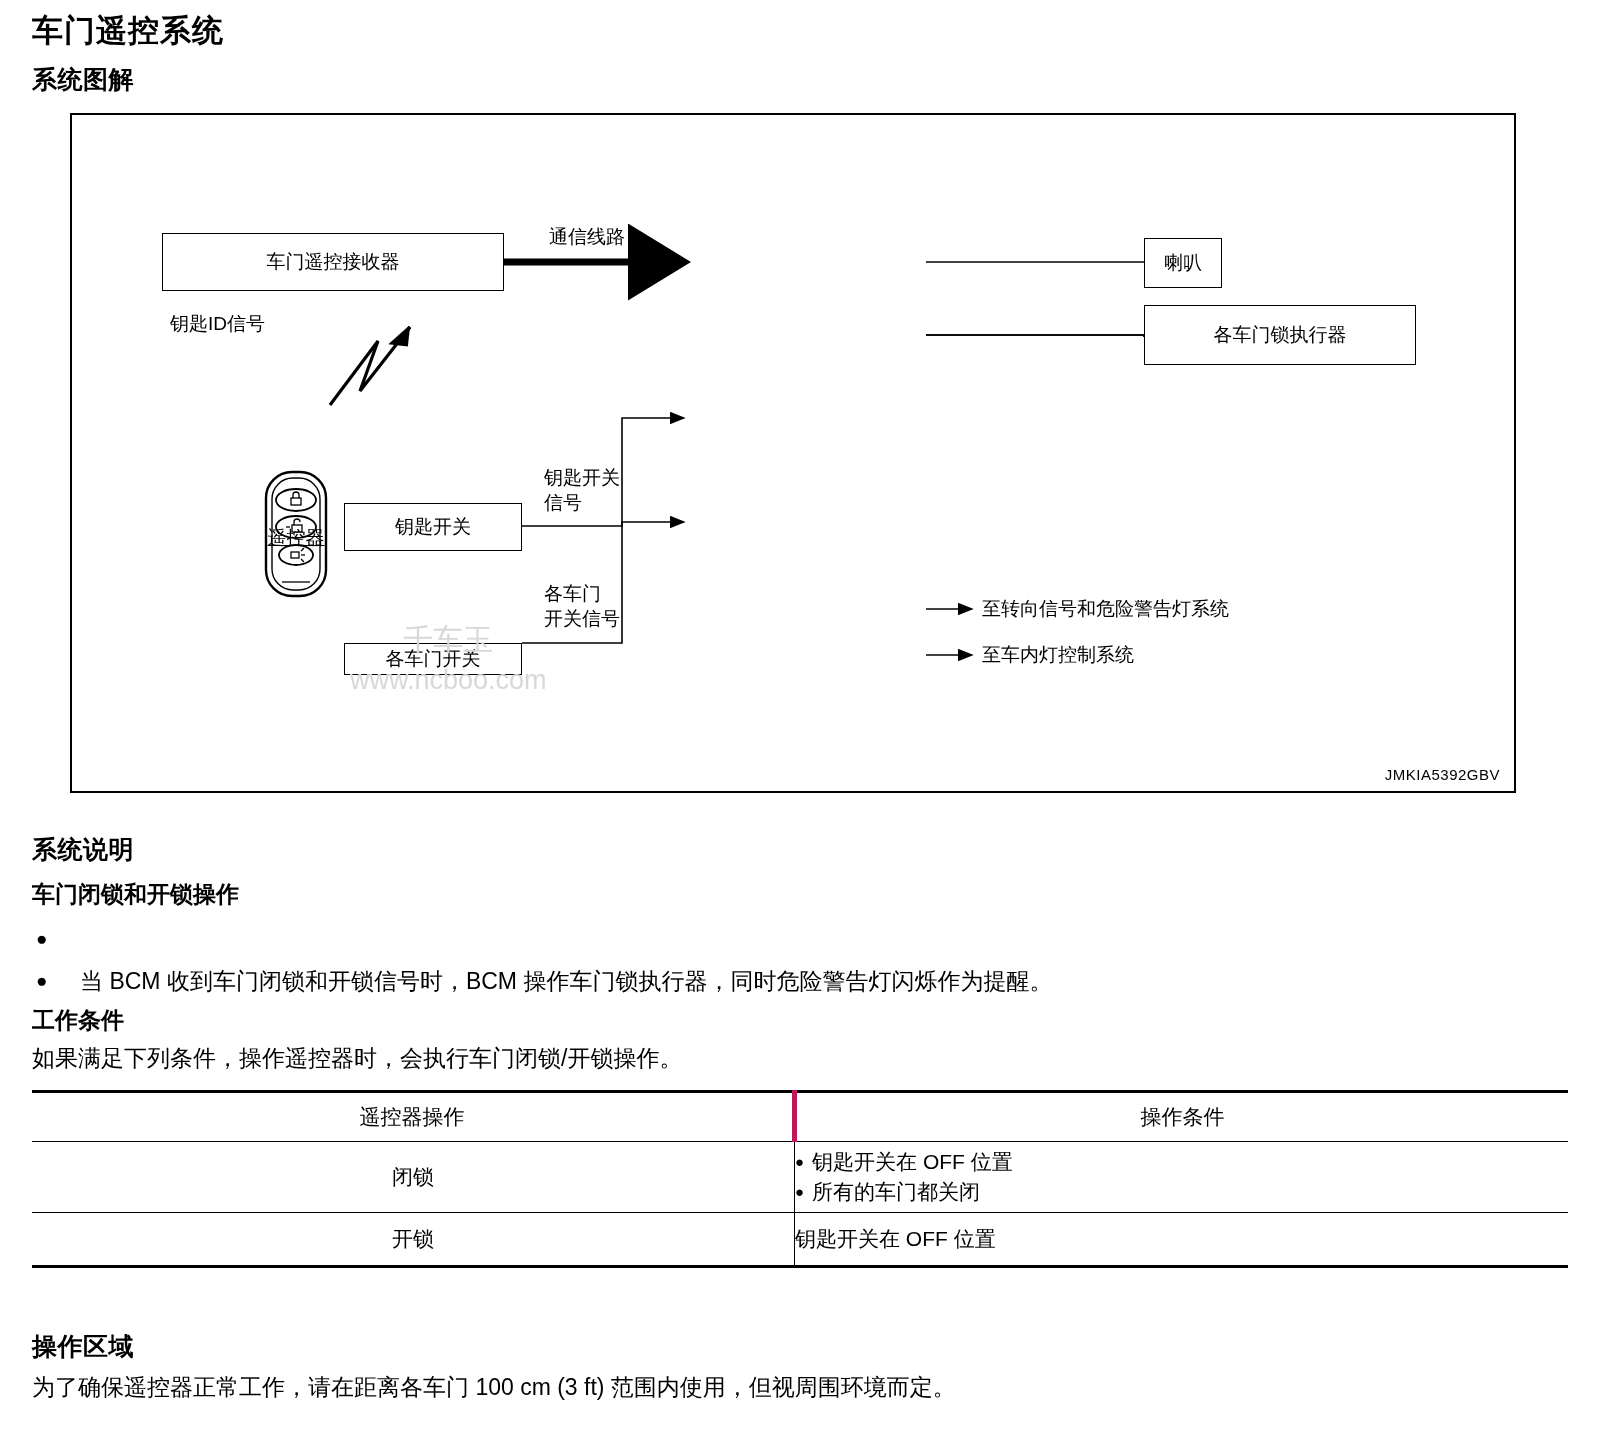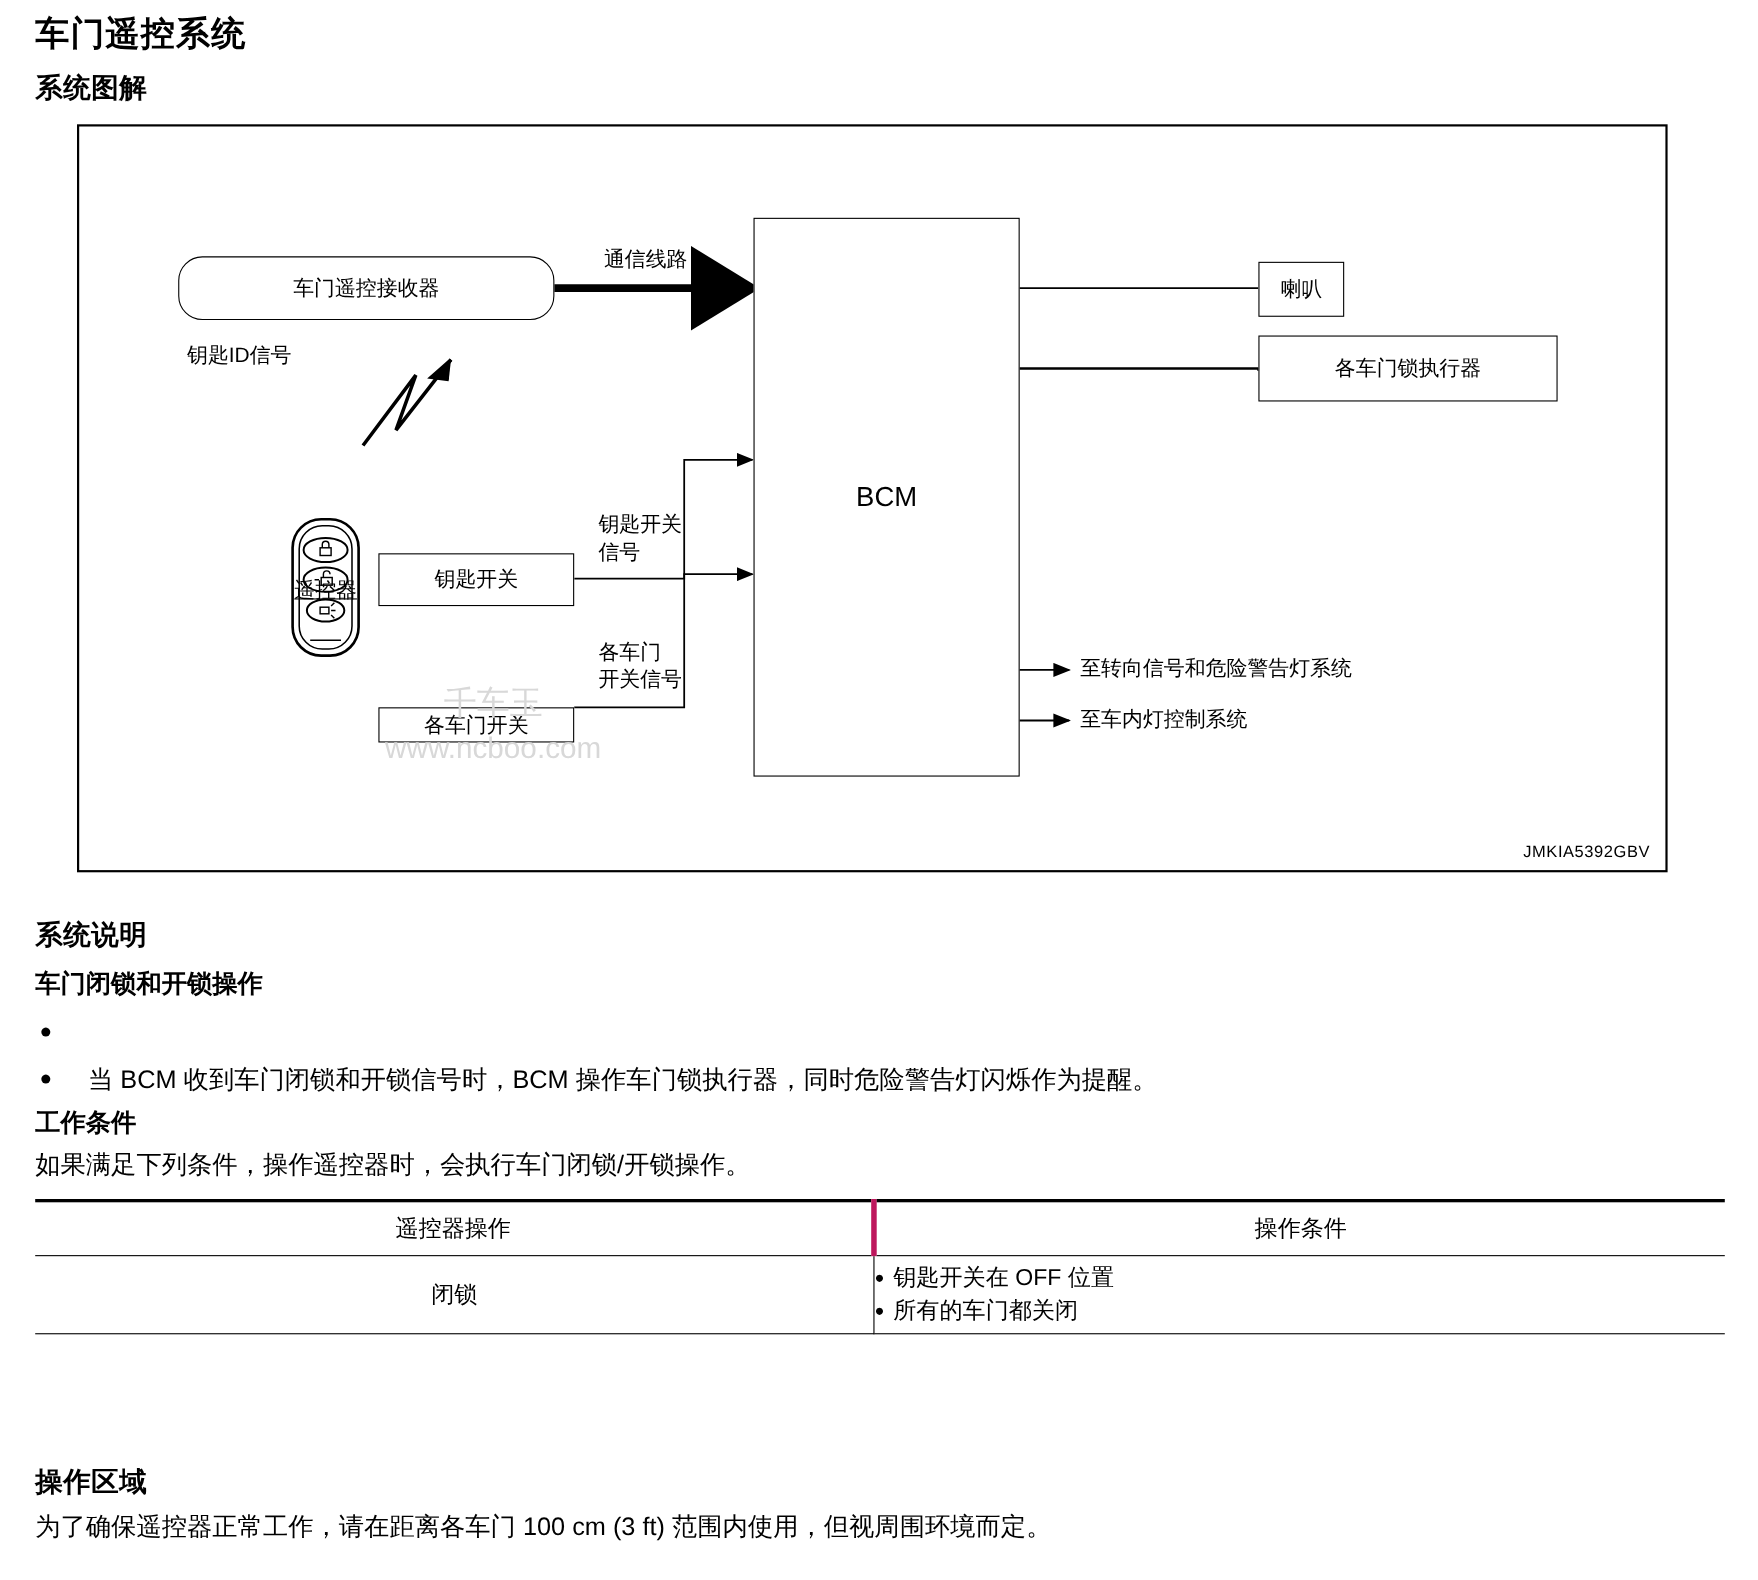--- a/index.html
+++ b/index.html
@@ -221,29 +221,26 @@
       <polyline points="450,528 550,528 550,407 612,407" fill="none" stroke="#000" stroke-width="1.6" marker-end="url(#ah)"></polyline>
 
       <line x1="854" y1="494" x2="900" y2="494" stroke="#000" stroke-width="1.6" marker-end="url(#ah)"></line>
 
       <line x1="854" y1="540" x2="900" y2="540" stroke="#000" stroke-width="1.6" marker-end="url(#ah)"></line>
 
       <polyline points="258,290 306,226 288,276 338,212" fill="none" stroke="#000" stroke-width="3.2"></polyline>
       <polyline points="338,212 320,228 336,230" fill="#000" stroke="#000" stroke-width="3.2"></polyline>
     </svg>
 
-    <div class="node" style="left:90px; top:118px; width:342px; height:58px;border-radius:22px;">
+    <div class="node" style="left:90px; top:118px; width:342px; height:58px;">
       <span>车门遥控接收器</span>
     </div>
 
     <div class="label" style="left:477px; top:109px;">通信线路</div>
 
-    <div class="bcm" style="left:613px; top:83px; width:242px; height:508px;">
-      <span>BCM</span>
-    </div>
 
     <div class="node" style="left:1072px; top:123px; width:78px; height:50px;">
       <span>喇叭</span>
     </div>
 
     <div class="node" style="left:1072px; top:190px; width:272px; height:60px;">
       <span>各车门锁执行器</span>
     </div>
 
     <div class="label" style="left:98px; top:196px;">钥匙ID信号</div>
@@ -319,19 +316,25 @@
       </tr>
     </thead>
     <tbody>
       <tr class="r-lock">
         <td class="c1">闭锁</td>
         <td class="c2">
           <span class="li2"><span class="d">●</span><span>钥匙开关在 OFF 位置</span></span>
           <span class="li2"><span class="d">●</span><span>所有的车门都关闭</span></span>
         </td>
       </tr>
+      <tr class="r-unlock">
+        <td class="c1">开锁</td>
+        <td class="c2">
+          <span>钥匙开关在 OFF 位置</span>
+        </td>
+      </tr>
     </tbody>
   </table>
 
   <div class="h2 sec-area">操作区域</div>
   <div class="area-note">为了确保遥控器正常工作，请在距离各车门 100 cm (3 ft) 范围内使用，但视周围环境而定。</div>
 
 </div>
 
 </body></html>

